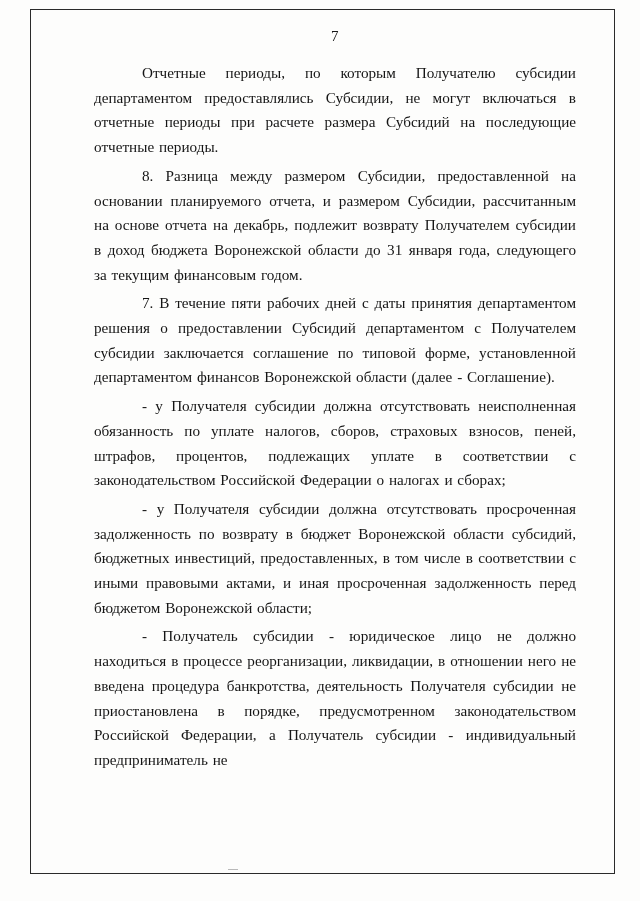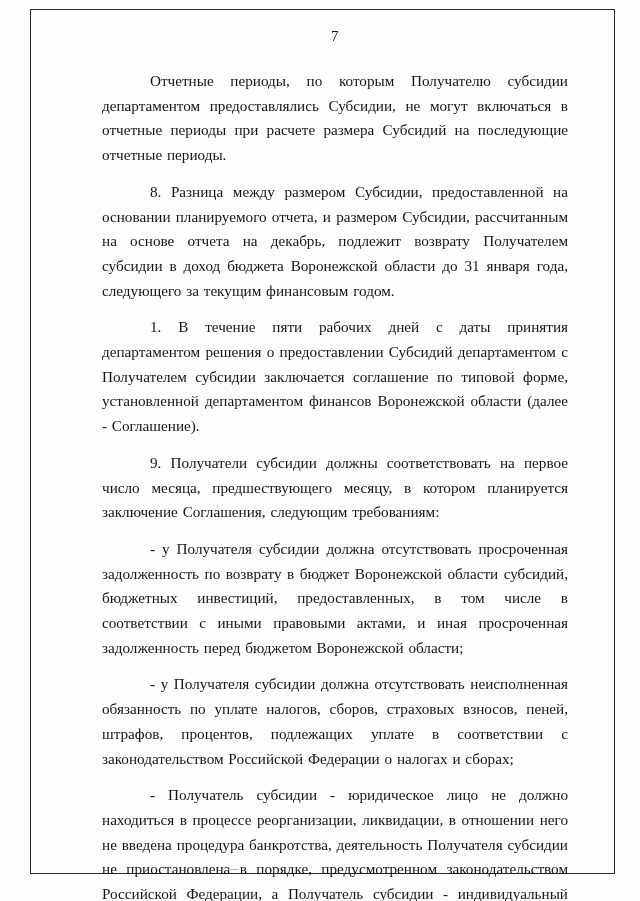--- a/index.html
+++ b/index.html
@@ -40,21 +40,21 @@
     position: absolute;
     top: 57px;
     left: 90px;
     right: 60px;
     font-size: 15.2px;
     line-height: 24.7px;
     text-align: justify;
     text-justify: inter-word;
   }
   .content p {
-    margin: 12px;
+    margin: 4px;
     padding: 0;
     text-indent: 48px;
     word-spacing: 1px;
   }
   .scan-artifact {
     position: absolute;
     left: 228px;
     bottom: 31px;
     width: 10px;
     height: 1px;
@@ -65,21 +65,20 @@
 <body>
 
 <div class="page">
   <div class="frame"></div>
 
   <div class="page-number">7</div>
 
   <div class="content">
     <p>Отчетные периоды, по которым Получателю субсидии департаментом предоставлялись Субсидии, не могут включаться в отчетные периоды при расчете размера Субсидий на последующие отчетные периоды.</p>
     <p>8. Разница между размером Субсидии, предоставленной на основании планируемого отчета, и размером Субсидии, рассчитанным на основе отчета на декабрь, подлежит возврату Получателем субсидии в доход бюджета Воронежской области до 31 января года, следующего за текущим финансовым годом.</p>
-    <p>1. В течение пяти рабочих дней с даты принятия департаментом решения о предоставлении Субсидий департаментом с Получателем субсидии заключается соглашение по типовой форме, установленной департаментом финансов Воронежской области (далее - Соглашение).</p>
-    <p>9. Получатели субсидии должны соответствовать на первое число месяца, предшествующего месяцу, в котором планируется заключение Соглашения, следующим требованиям:</p>
+    <p>7. В течение пяти рабочих дней с даты принятия департаментом решения о предоставлении Субсидий департаментом с Получателем субсидии заключается соглашение по типовой форме, установленной департаментом финансов Воронежской области (далее - Соглашение).</p>
+    <p>- у Получателя субсидии должна отсутствовать неисполненная обязанность по уплате налогов, сборов, страховых взносов, пеней, штрафов, процентов, подлежащих уплате в соответствии с законодательством Российской Федерации о налогах и сборах;</p>
     <p>- у Получателя субсидии должна отсутствовать просроченная задолженность по возврату в бюджет Воронежской области субсидий, бюджетных инвестиций, предоставленных, в том числе в соответствии с иными правовыми актами, и иная просроченная задолженность перед бюджетом Воронежской области;</p>
-    <p>- у Получателя субсидии должна отсутствовать неисполненная обязанность по уплате налогов, сборов, страховых взносов, пеней, штрафов, процентов, подлежащих уплате в соответствии с законодательством Российской Федерации о налогах и сборах;</p>
     <p>- Получатель субсидии - юридическое лицо не должно находиться в процессе реорганизации, ликвидации, в отношении него не введена процедура банкротства, деятельность Получателя субсидии не приостановлена в порядке, предусмотренном законодательством Российской Федерации, а Получатель субсидии - индивидуальный предприниматель не</p>
   </div>
 
   <div class="scan-artifact"></div>
 </div>
 
 </body></html>

